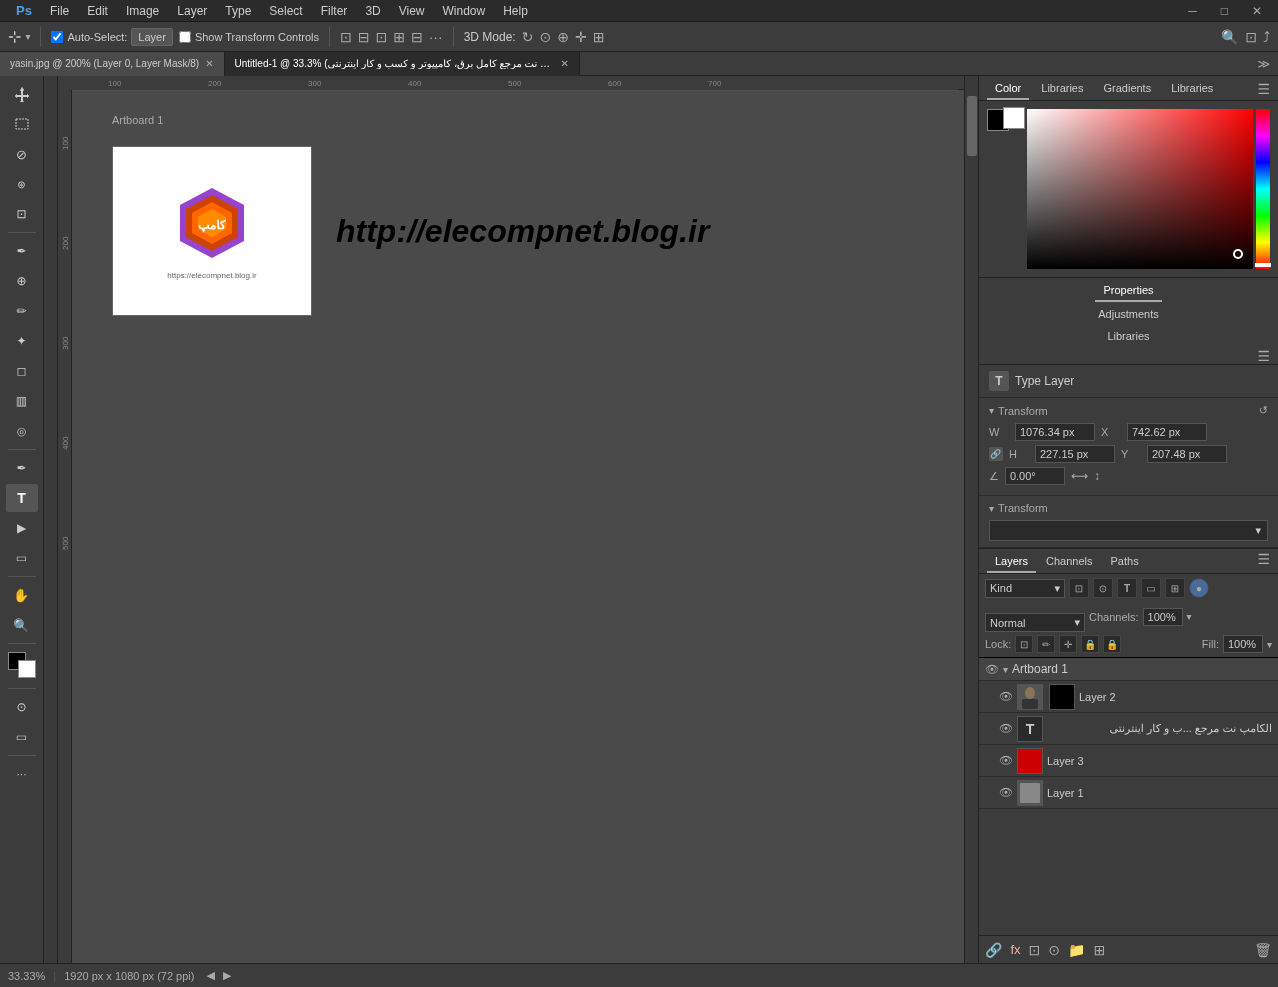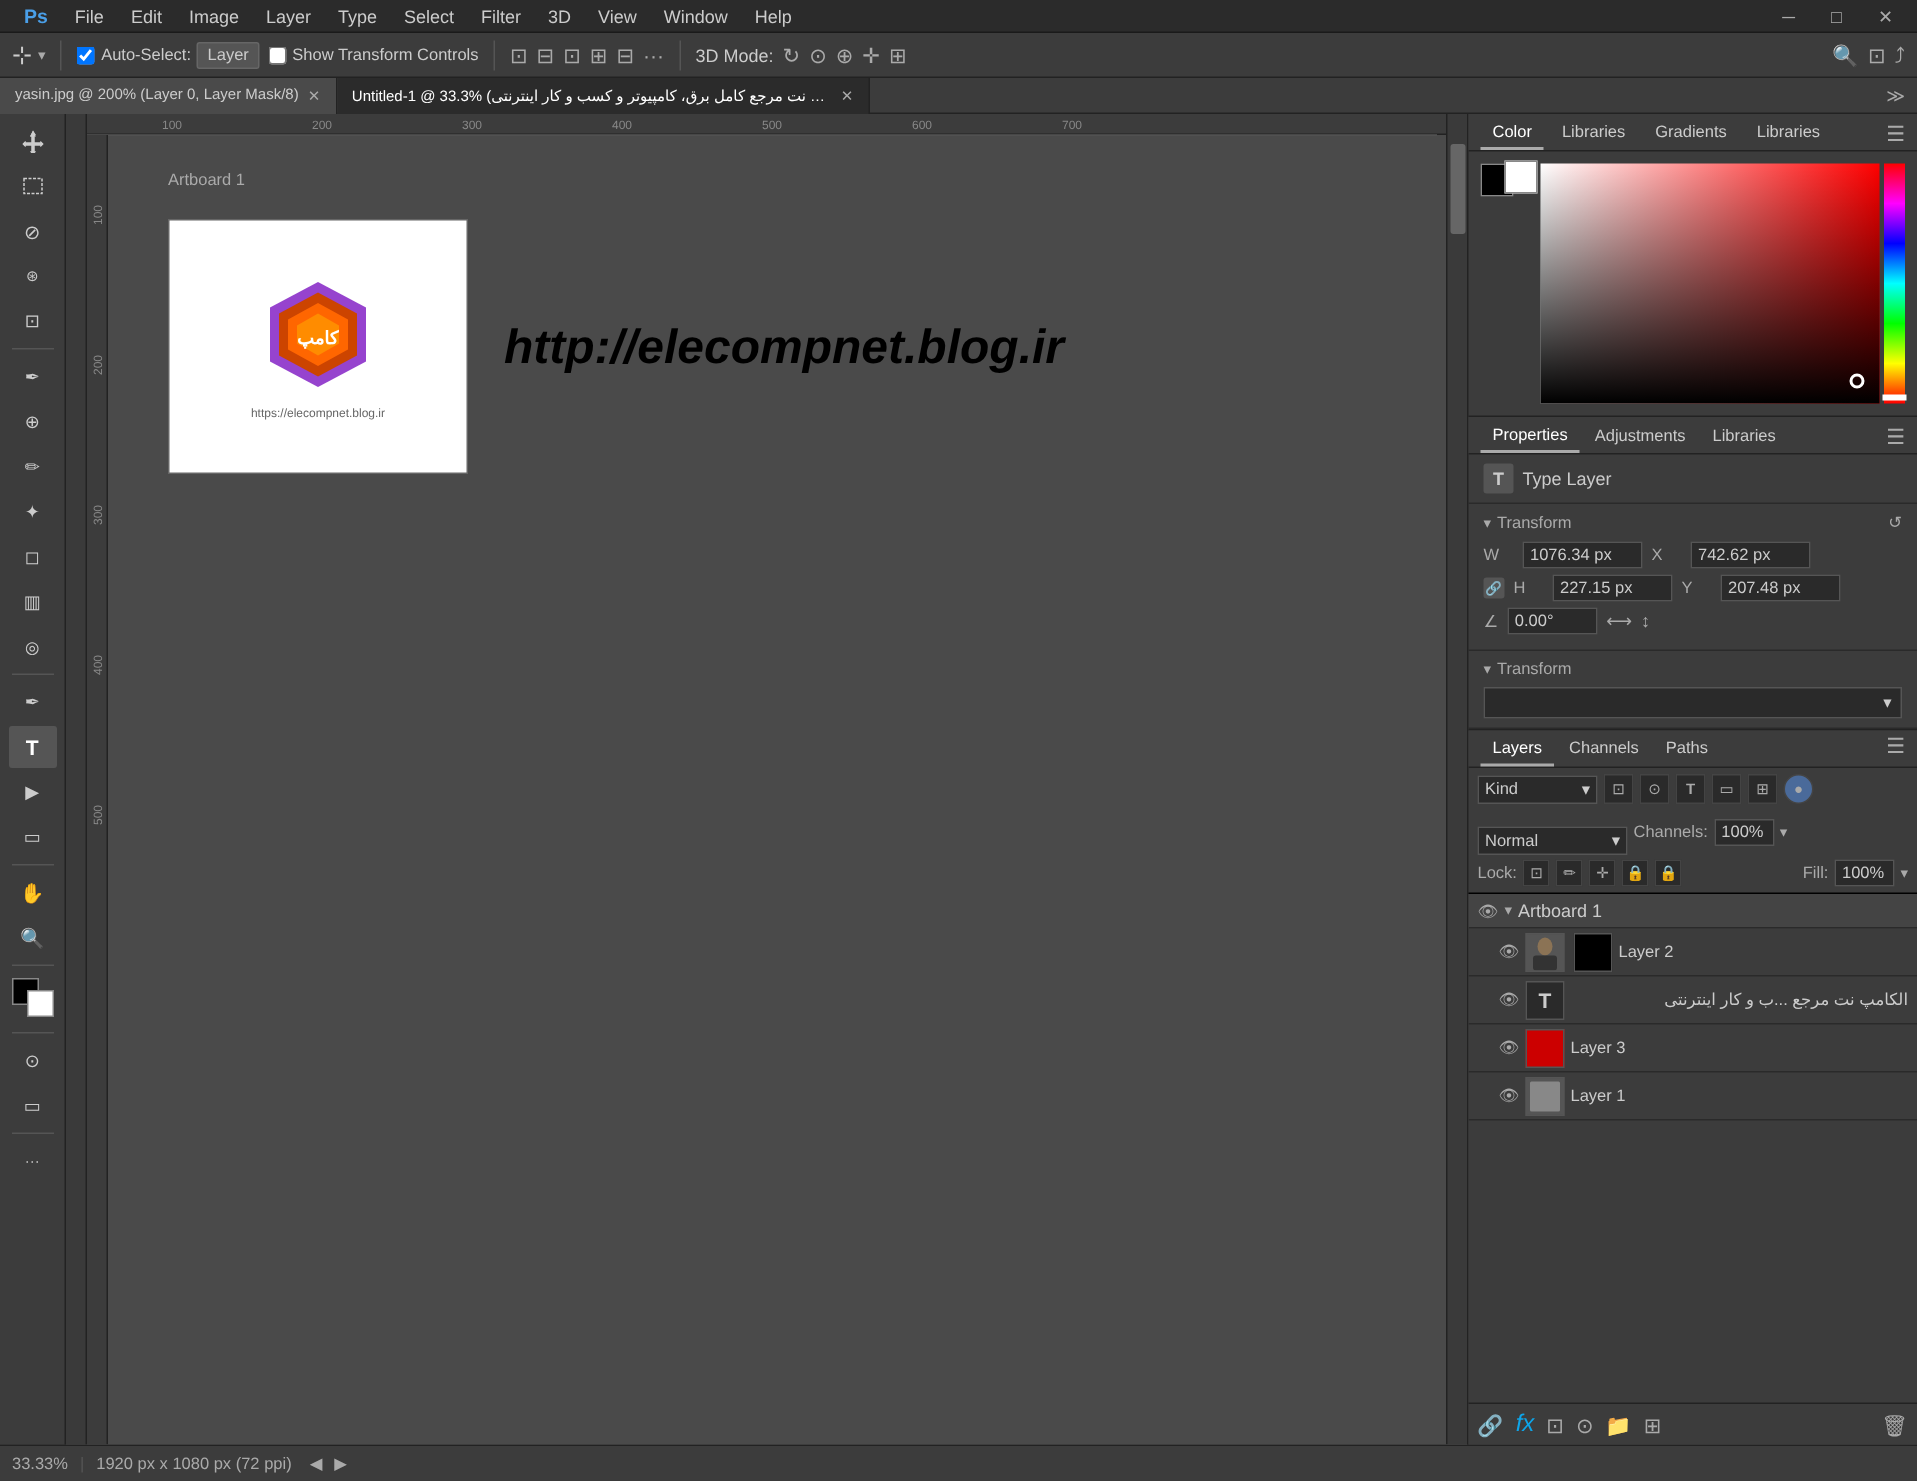--- a/index.html
+++ b/index.html
@@ -320,20 +320,21 @@
       border-bottom: 1px solid #222;
       padding: 0;
     }
     #prop-tabs {
       display: flex;
       background: #3c3c3c;
       border-bottom: 1px solid #222;
       padding: 2px 8px 0;
       gap: 2px;
       align-items: center;
+      flex-direction: column;
     }
     .prop-tab {
       padding: 4px 8px;
       font-size: 11px;
       color: #ccc;
       cursor: pointer;
     }
     .prop-tab.active { color: #fff; border-bottom: 2px solid #aaa; }
 
     .prop-section {
@@ -1008,21 +1009,21 @@
               <rect width="24" height="24" fill="#555"></rect>
               <rect x="2" y="2" width="20" height="20" fill="#888" rx="1"></rect>
             </svg>
           </div>
           <span class="layer-name">Layer 1</span>
         </div>
       </div>
 
       <div style="height:28px;background:#3c3c3c;border-top:1px solid #222;display:flex;align-items:center;padding:0 6px;gap:8px;">
         <span style="color:#aaa;font-size:14px;cursor:pointer;">🔗</span>
-        <span style="color:#0ea5e9;font-size:16px;cursor:pointer;font-style:italic;">fx</span>
+        <span style="color:#fca5a5;font-size:13px;cursor:pointer;">fx</span>
         <span style="color:#aaa;font-size:14px;cursor:pointer;">⊡</span>
         <span style="color:#aaa;font-size:14px;cursor:pointer;">⊙</span>
         <span style="color:#aaa;font-size:14px;cursor:pointer;">📁</span>
         <span style="color:#aaa;font-size:14px;cursor:pointer;">⊞</span>
         <span style="color:#aaa;font-size:14px;cursor:pointer;margin-left:auto;">🗑</span>
       </div>
     </div>
   </div>
 </div>
 

